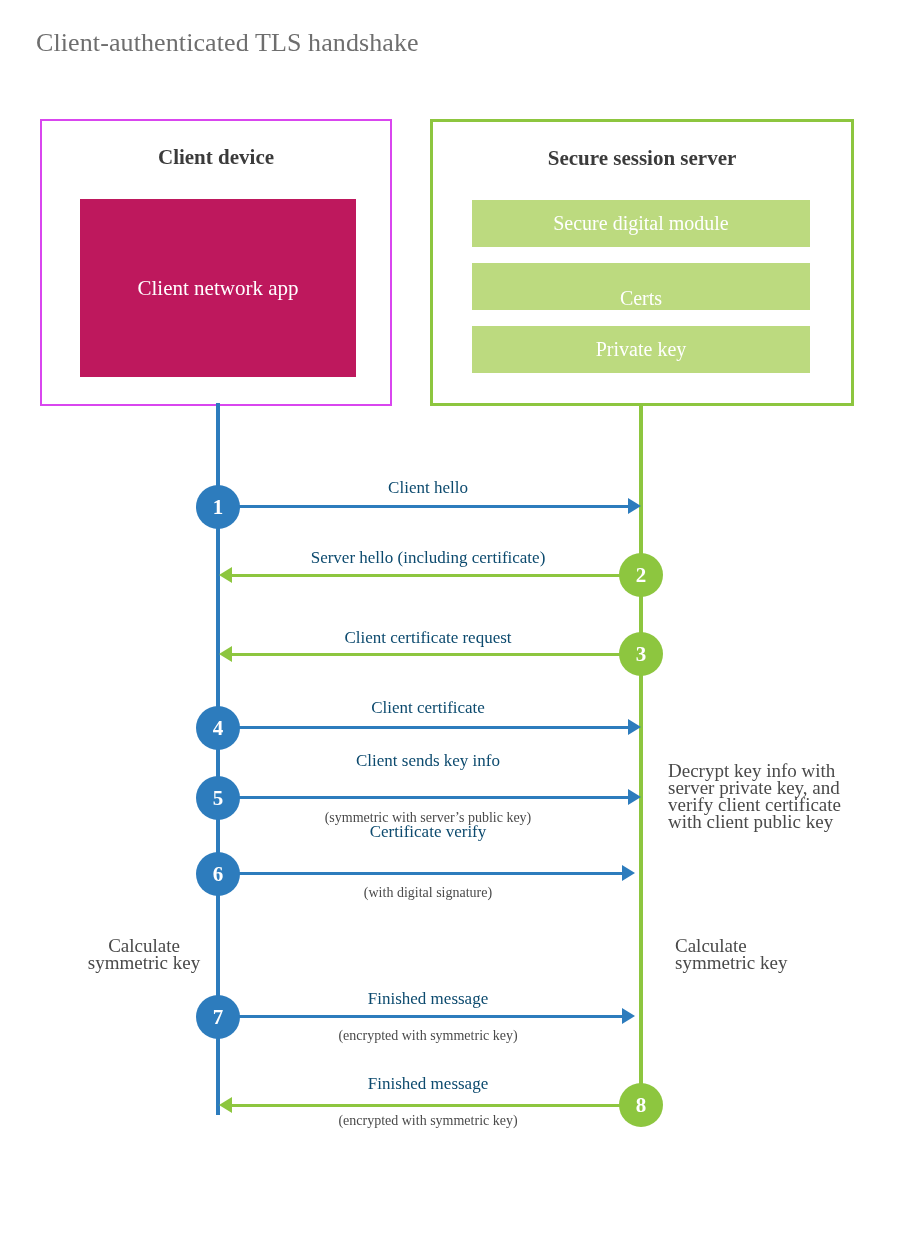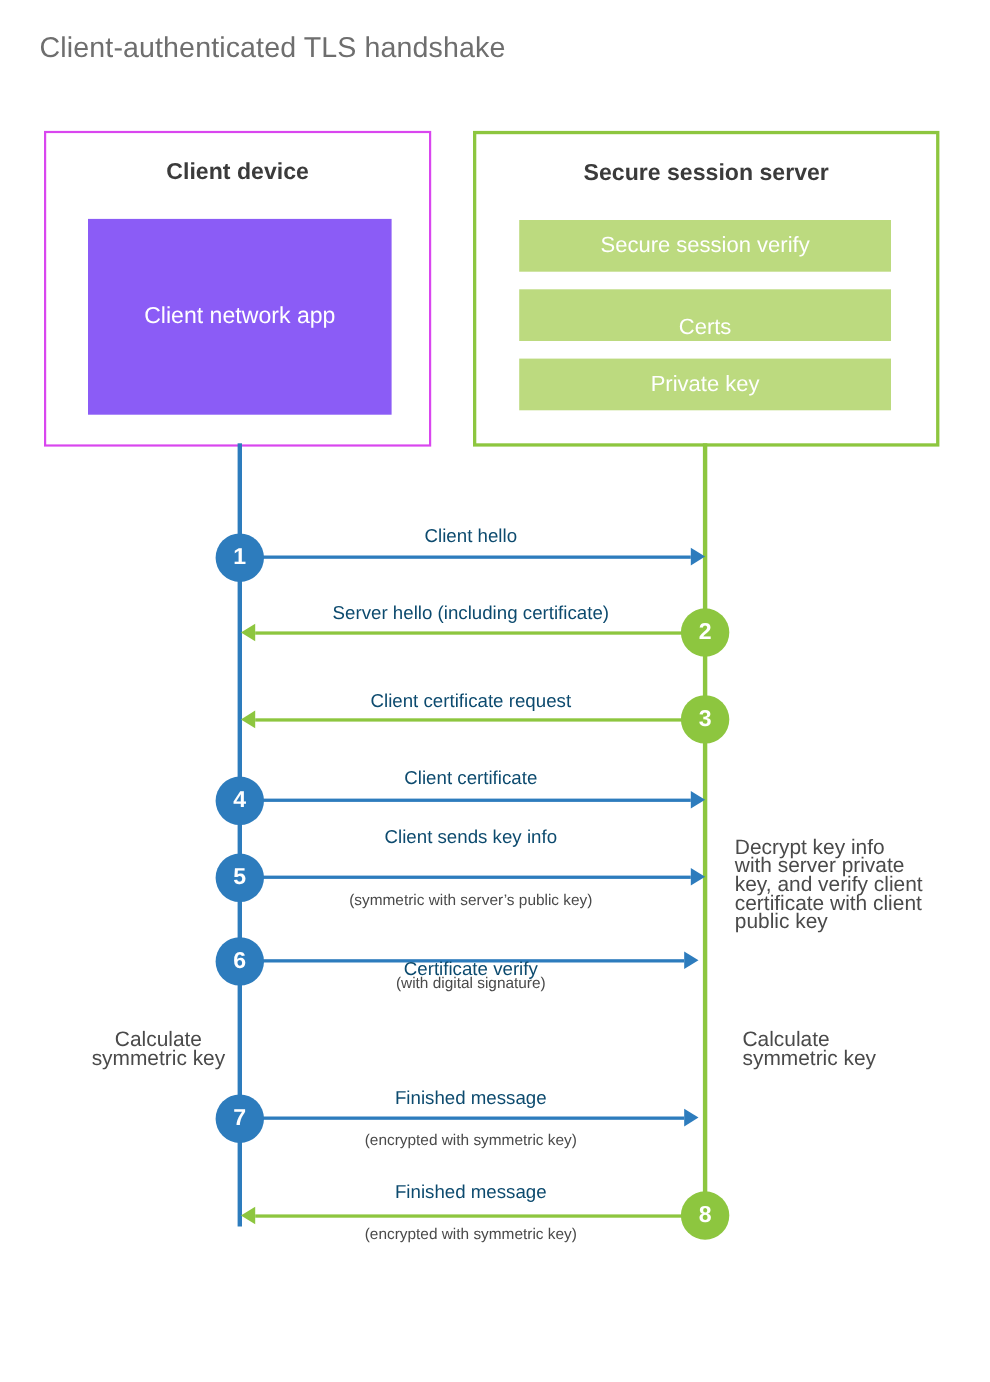--- a/index.html
+++ b/index.html
@@ -10,20 +10,21 @@
   body {
     font-family: "Liberation Sans", sans-serif;
     -webkit-font-smoothing: antialiased;
   }
   #page {
     position: relative;
     width: 884px;
     height: 1256px;
     background: #ffffff;
     overflow: hidden;
+    font-family: Liberation Serif, serif;
   }
 
   
   #page-title {
     position: absolute;
     left: 36px;
     top: 28px;
     font-size: 26px;
     font-weight: 400;
     color: #6e6e6e;
@@ -62,21 +63,21 @@
     color: #3b3b3b;
   }
 
   
   #client-app-block {
     position: absolute;
     left: 38px;
     top: 78px;
     width: 276px;
     height: 178px;
-    background: #8b5cf6;
+    background: #be185d;
     display: flex;
     align-items: center;
     justify-content: center;
   }
   #client-app-block .block-label {
     color: #ffffff;
     font-size: 21px;
     line-height: 30px;
     text-align: center;
     max-width: 200px;
@@ -189,21 +190,21 @@
   <div class="party-box" id="client-box">
     <div class="party-title">Client device</div>
     <div id="client-app-block">
       <div class="block-label">Client network app</div>
     </div>
   </div>
 
   <div class="party-box" id="server-box">
     <div class="party-title">Secure session server</div>
     <div class="server-block" id="server-block-0">
-      <div class="block-label">Secure session verify</div>
+      <div class="block-label">Secure digital module</div>
     </div>
     <div class="server-block" id="server-block-1">
       <div class="block-label">Certs</div>
     </div>
     <div class="server-block" id="server-block-2">
       <div class="block-label">Private key</div>
     </div>
   </div>
 
   <div class="lifeline" id="client-lifeline"></div>
@@ -240,21 +241,21 @@
   <div class="msg-line blue" style="left:218px; top:796px; width:410px;"></div>
   <div class="arrowhead right-blue" style="left:628px; top:789px;"></div>
   <div class="msg-label" style="left:218px; top:751px; width:420px;">Client sends key info</div>
   <div class="msg-sublabel" style="left:218px; top:810px; width:420px;">(symmetric with server’s public key)</div>
   <div class="step-circle client" style="top:776px;">
     <span>5</span>
   </div>
 
   <div class="msg-line blue" style="left:218px; top:872px; width:404px;"></div>
   <div class="arrowhead right-blue" style="left:622px; top:865px;"></div>
-  <div class="msg-label" style="left:218px; top:871px; width:420px;">Certificate verify</div>
+  <div class="msg-label" style="left:218px; top:822px; width:420px;">Certificate verify</div>
   <div class="msg-sublabel" style="left:218px; top:885px; width:420px;">(with digital signature)</div>
   <div class="step-circle client" style="top:852px;">
     <span>6</span>
   </div>
 
   <div class="side-note" id="server-decrypt-note">Decrypt key info with server private key, and verify client certificate with client public key</div>
   <div class="side-note" id="client-calc-note">Calculate symmetric key</div>
   <div class="side-note" id="server-calc-note">Calculate symmetric key</div>
 
   <div class="msg-line blue" style="left:218px; top:1015px; width:404px;"></div>

